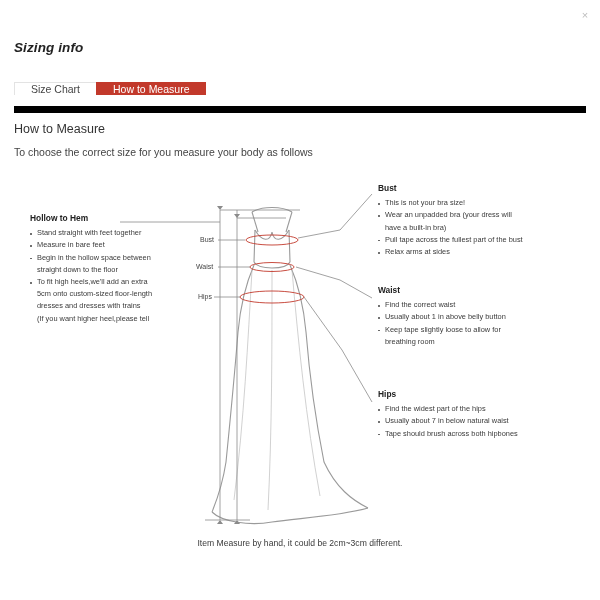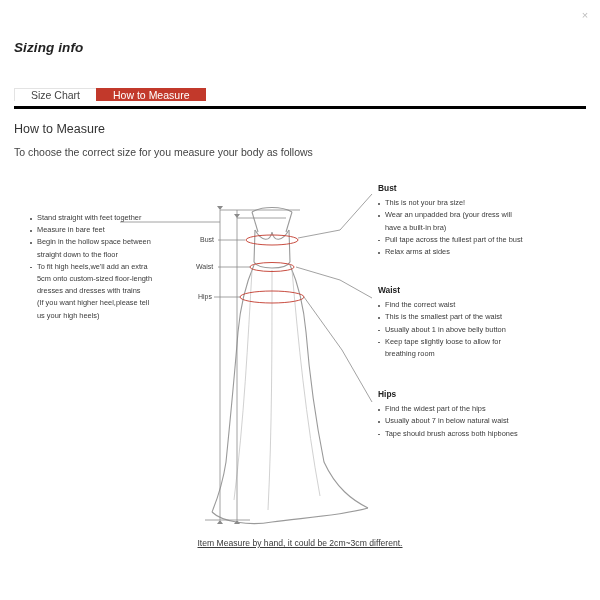--- a/index.html
+++ b/index.html
@@ -43,22 +43,22 @@
     letter-spacing: .1px;
     font-style: italic;
   }
   .tabs {
     position: absolute;
     top: 82px;
     left: 14px;
     width: 572px;
     height: 24px;
     display: flex;
-    align-items: center;
-    border-bottom: 3px solid #000000;
+    align-items: flex-start;
+    border-bottom: 7px solid #000000;
   }
   .tab {
     font-size: 10.5px;
     padding: 0 16px;
     display: flex;
     align-items: center;
     justify-content: center;
     box-sizing: border-box;
     cursor: pointer;
     color: #444444;
@@ -136,21 +136,20 @@
   .waist  { left: 378px; top: 114px; width: 200px; }
   .hips   { left: 378px; top: 218px; width: 200px; }
   .footnote {
     position: absolute;
     top: 368px;
     left: 0;
     width: 600px;
     text-align: center;
     font-size: 8.6px;
     color: #3a3a3a;
-    text-decoration: underline;
   }
   svg.art {
     position: absolute;
     left: 0;
     top: 0;
     width: 600px;
     height: 400px;
   }
   .measure-label {
     font-size: 7px;
@@ -235,49 +234,48 @@
       </g>
 
       <g stroke="#8a8a8a" stroke-width="0.8" fill="none">
         <path d="M298,68 L340,60 L372,24"></path>
         <path d="M296,97 L340,110 L372,128"></path>
         <path d="M304,127 L342,180 L372,232"></path>
       </g>
     </svg>
 
     <div class="blk hollow">
+      <span class="h">Hollow to Hem</span>
       <ul>
         <li>Stand straight with feet together</li>
         <li>Measure in bare feet</li>
         <li>Begin in the hollow space between</li>
         <li class="cont">straight down to the floor</li>
         <li>To fit high heels,we'll add an extra</li>
         <li class="cont">5cm onto custom-sized floor-length</li>
         <li class="cont">dresses and dresses with trains</li>
         <li class="cont">(If you want higher heel,please tell</li>
-        <li class="cont">us your high heels)</li>
       </ul>
     </div>
 
     <div class="blk bust">
       <span class="h">Bust</span>
       <ul>
         <li>This is not your bra size!</li>
         <li>Wear an unpadded bra (your dress will</li>
         <li class="cont">have a built-in bra)</li>
         <li>Pull tape across the fullest part of the bust</li>
         <li>Relax arms at sides</li>
       </ul>
     </div>
 
     <div class="blk waist">
       <span class="h">Waist</span>
       <ul>
         <li>Find the correct waist</li>
-        <li>This is the smallest part of the waist</li>
         <li>Usually about 1 in above belly button</li>
         <li>Keep tape slightly loose to allow for</li>
         <li class="cont">breathing room</li>
       </ul>
     </div>
 
     <div class="blk hips">
       <span class="h">Hips</span>
       <ul>
         <li>Find the widest part of the hips</li>

